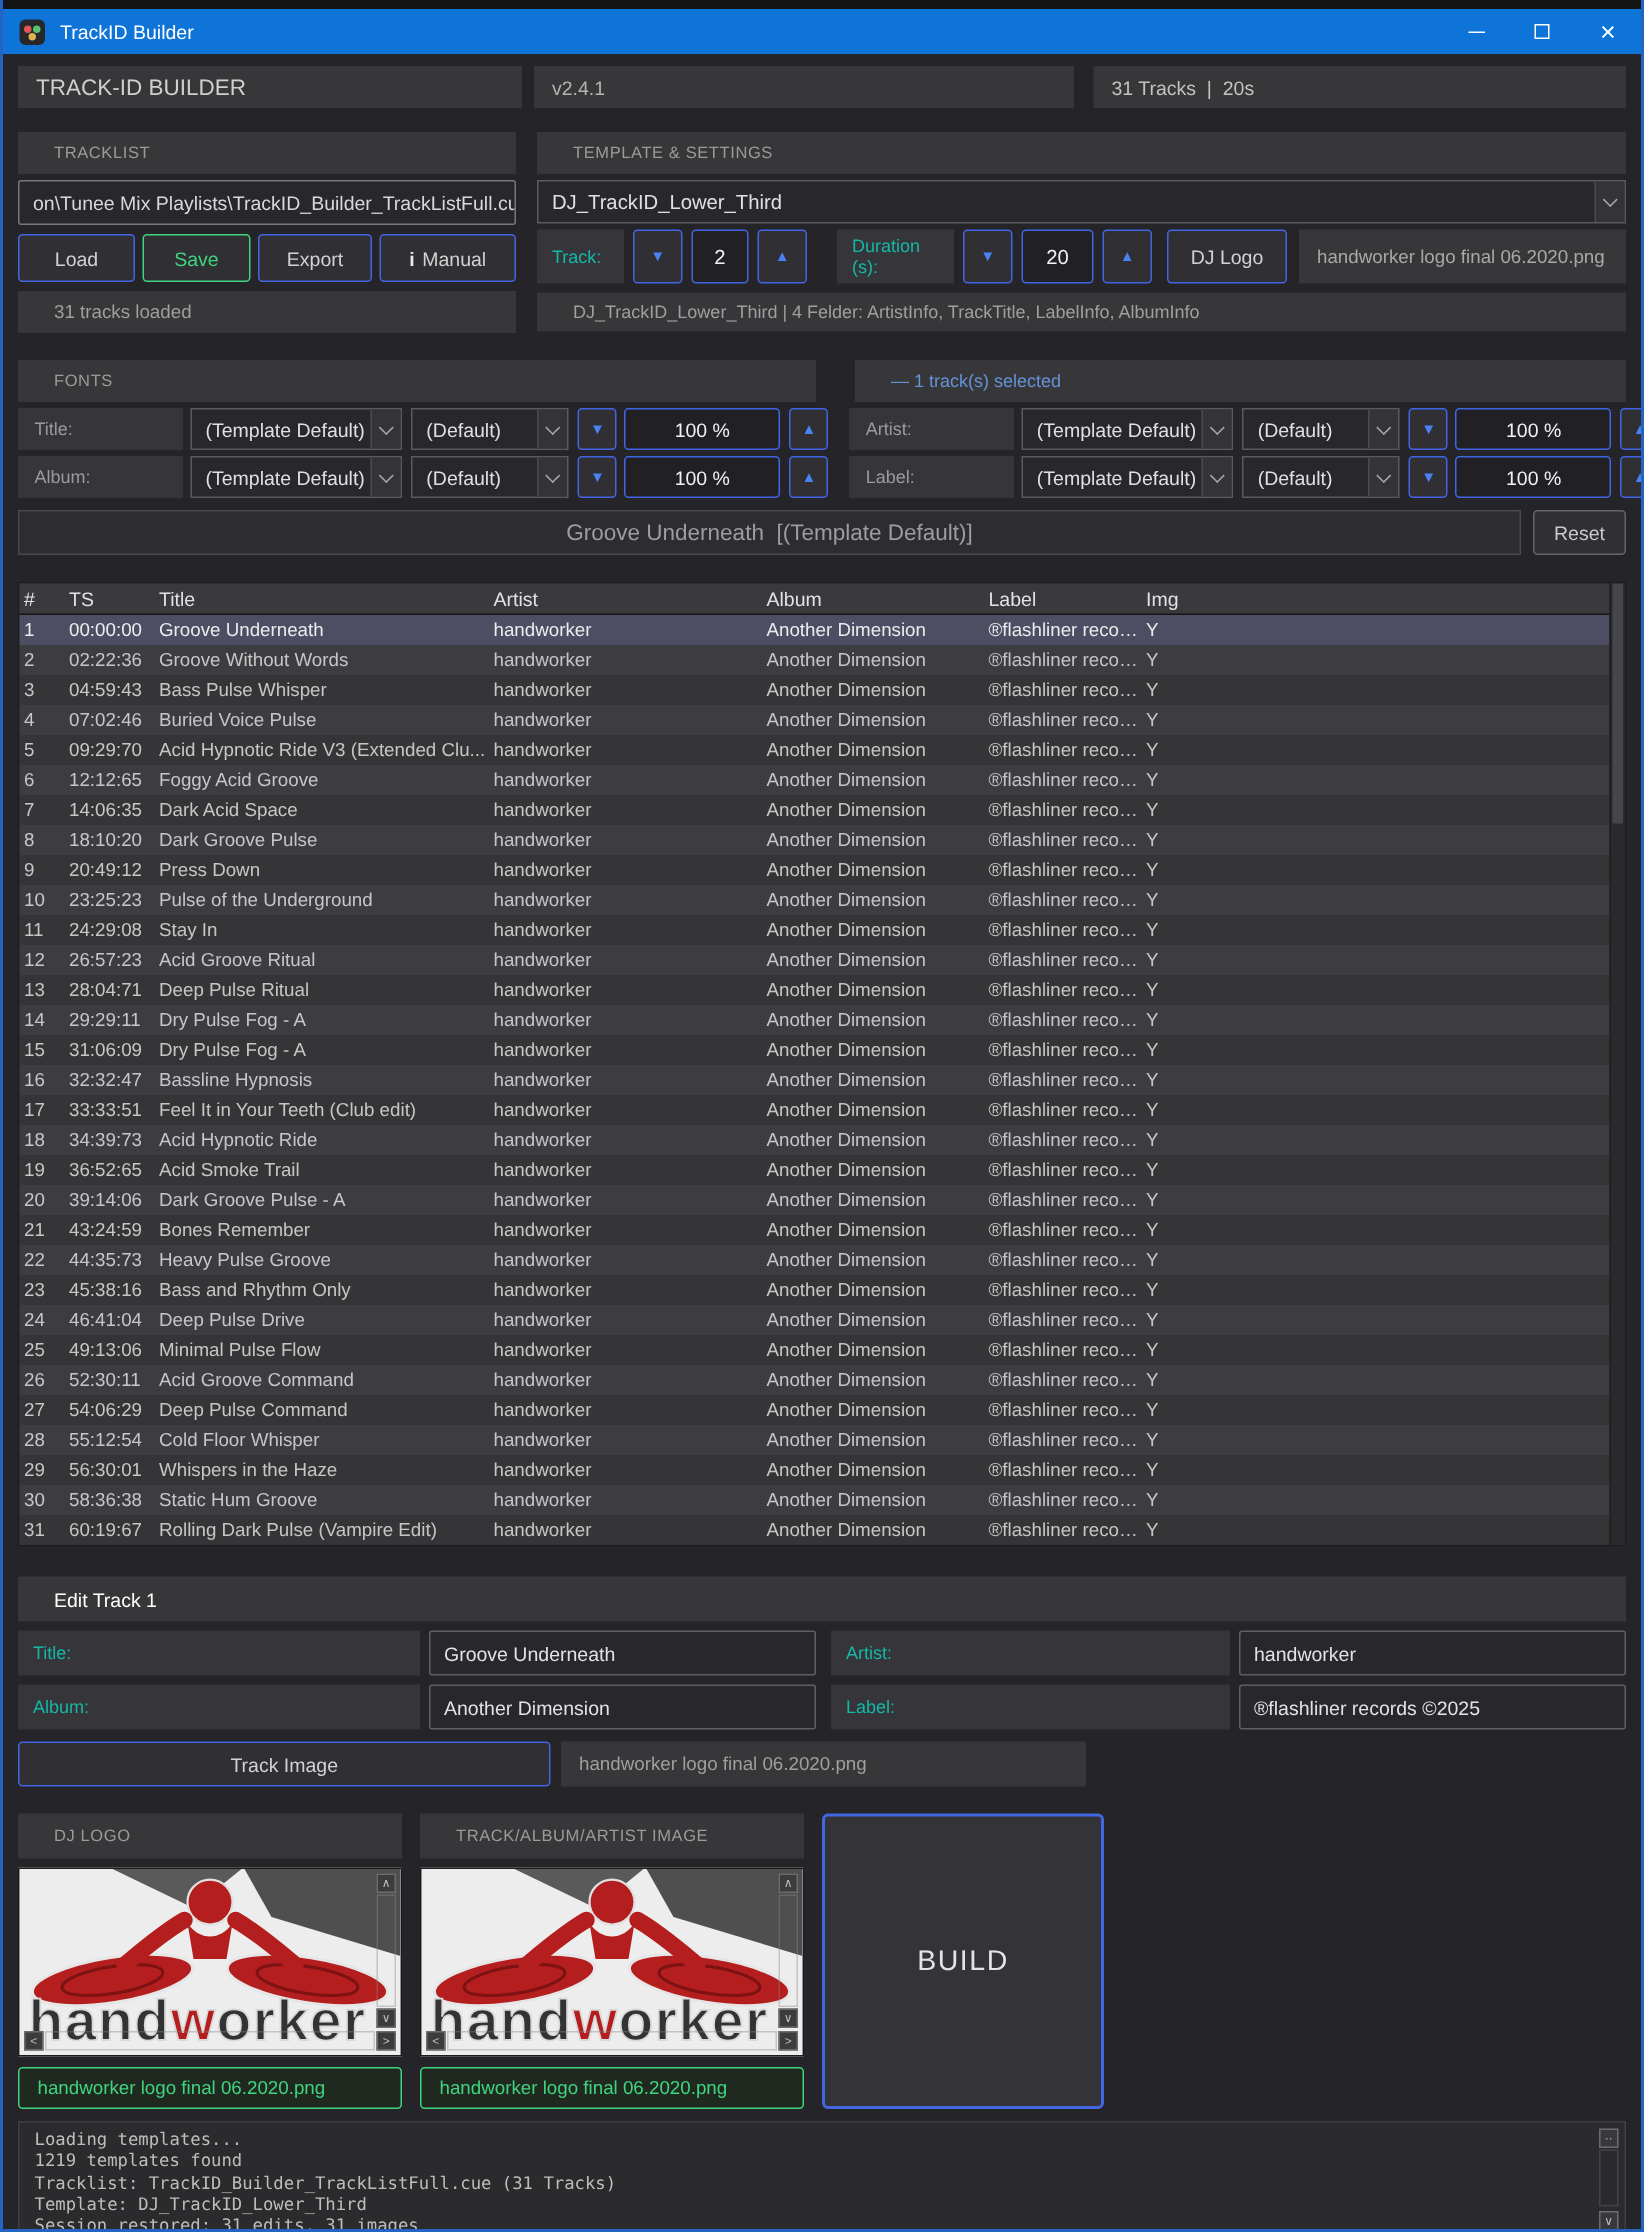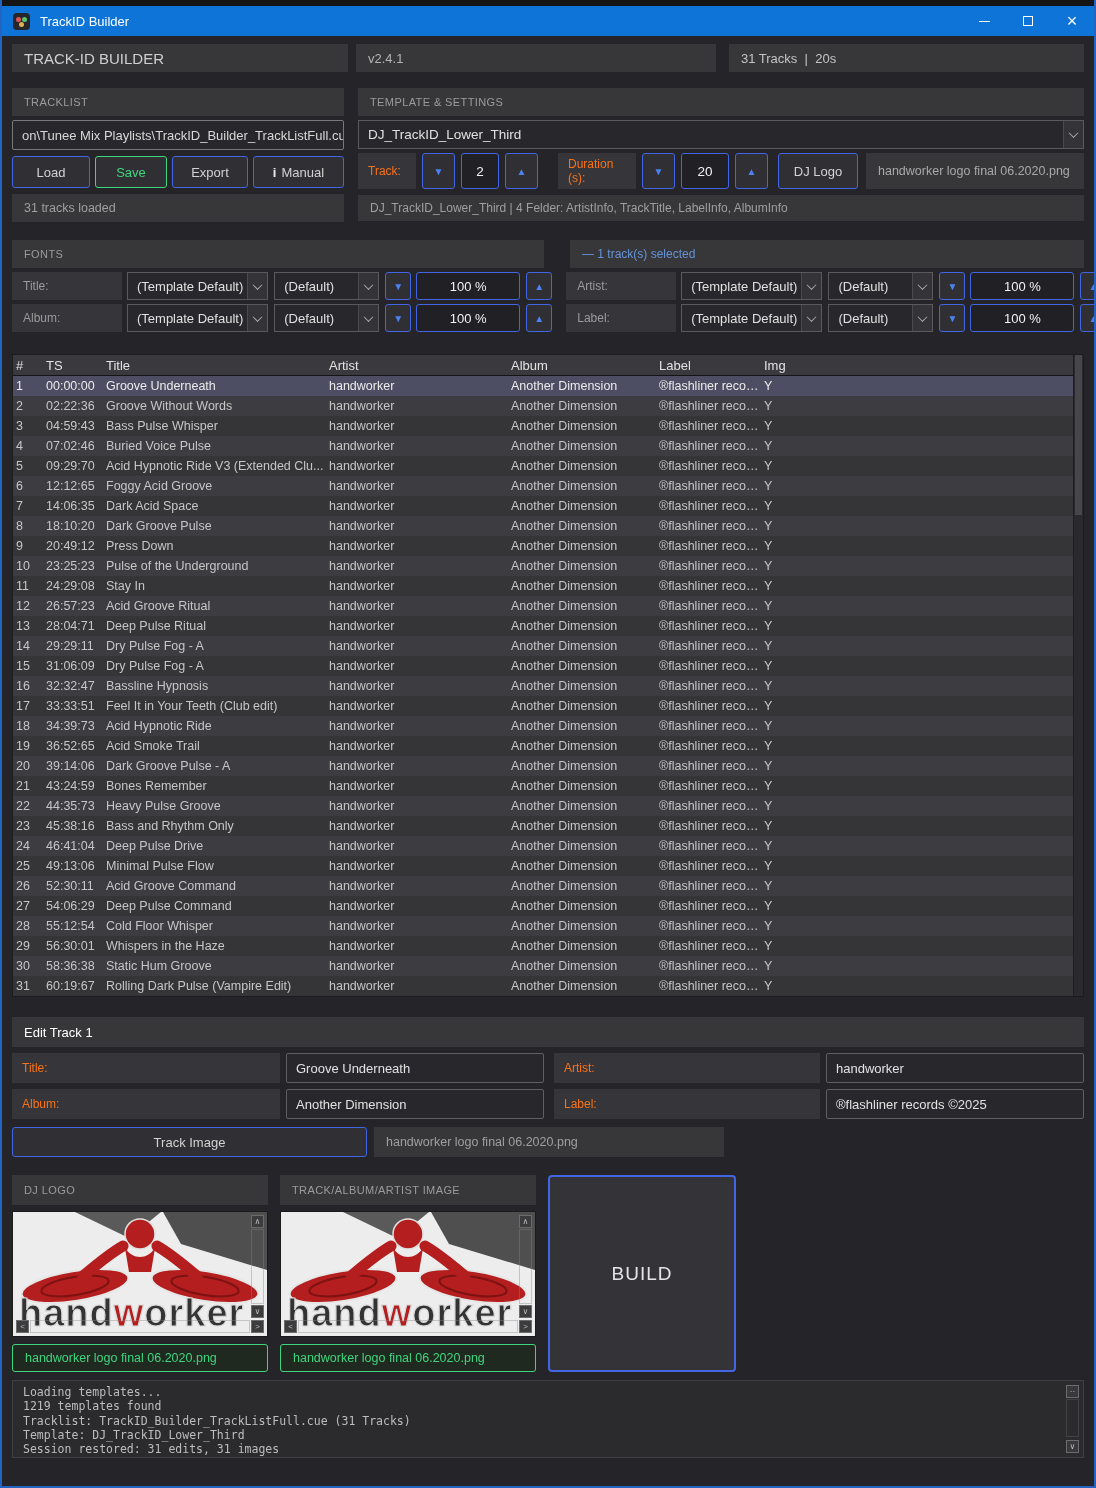--- a/index.html
+++ b/index.html
@@ -15,21 +15,21 @@
   .app-icon .d2 { background:#57c56f; right:3px; top:4px; }
   .app-icon .d3 { background:#e2b14f; left:6px; bottom:3px; }
   .title-text { color:#ffffff; font-size:13px; margin-left:10px; }
   .win-controls { margin-left:auto; display:flex; height:100%; }
   .win-btn { width:44px; height:100%; display:flex; align-items:center; justify-content:center; color:#fff; }
   .min-glyph { width:11px; height:0; border-top:1.6px solid #fff; display:block; }
   .max-glyph { width:10px; height:10px; border:1.2px solid #fff; display:block; }
   .close-glyph { font-size:18px; line-height:1; }
 
   .content { padding:0 10px; }
-  .bar { background:#37373a; color:#9b9b9b; font-size:11px; display:flex; align-items:center; padding:0 12px; letter-spacing:.4px; }
+  .bar { background:#37373a; color:#9b9b9b; font-size:11px; display:flex; align-items:center; padding:0 24px; letter-spacing:.4px; }
   .hpanel { background:#37373a; color:#c9c9c9; display:flex; align-items:center; padding:0 12px; }
 
   
   .header-row { margin-top:8px; height:28px; display:flex; }
   .ph-app { width:336px; font-size:15px; color:#cfcfcf; }
   .ph-ver { width:360px; margin-left:8px; font-size:13px; color:#b3b3b3; }
   .ph-sum { flex:1; margin-left:13px; font-size:13px; color:#c3c3c3; white-space:pre; }
 
   
   .sections { display:flex; margin-top:16px; }
@@ -45,21 +45,21 @@
   .b-manual b { margin-right:5px; color:#eaeaea; }
   .status-bar { height:28px; margin-top:6px; font-size:12.5px; color:#9f9f9f; letter-spacing:0; }
 
   .select { background:#28282c; border:1px solid #5a5a5e; color:#e0e0e0; font-size:13px; position:relative; display:flex; align-items:center; padding:0 24px 0 9px; overflow:hidden; }
   .sel-text { white-space:nowrap; overflow:hidden; }
   .chev-box { position:absolute; right:0; top:0; bottom:0; width:20px; background:#333338; display:flex; align-items:center; justify-content:center; border-left:1px solid #4a4a4e; }
   .chev { width:7px; height:7px; border-right:1.7px solid #a8a8a8; border-bottom:1.7px solid #a8a8a8; transform:rotate(45deg) translate(-1px,-1px); }
   .tpl-select { height:29px; margin-top:4px; font-size:13.5px; }
 
   .ctrl-row { display:flex; margin-top:4px; height:36px; align-items:stretch; }
-  .lab { background:#35353a; color:#f97316; font-size:12px; display:flex; align-items:center; padding:0 10px; }
+  .lab { background:#35353a; color:#14b8a6; font-size:12px; display:flex; align-items:center; padding:0 10px; }
   .spin-btn { width:33px; background:#303034; border:1px solid #4265e4; border-radius:3px; color:#4b82f2; font-size:10px; display:flex; align-items:center; justify-content:center; cursor:pointer; }
   .val-box { background:#202025; border:1px solid #4265e4; border-radius:3px; color:#f2f2f2; font-size:13.5px; display:flex; align-items:center; justify-content:center; }
   .l-track { width:58px; } .v-track { width:38px; } .l-dur { width:78px; margin-left:20px; } .v-dur { width:48px; }
   .gap6 { margin-left:6px; }
   .b-djlogo { width:80px; margin-left:10px; }
   .dj-file { flex:1; margin-left:8px; font-size:12.5px; color:#a8a8a8; white-space:nowrap; overflow:hidden; }
   .info-bar { height:26px; margin-top:6px; font-size:12px; color:#9f9f9f; letter-spacing:0; }
 
   
   .fonts-head { display:flex; margin-top:18px; height:28px;gap:12px; }
@@ -298,20 +298,24 @@
             </div>
           <div class="spin-btn">
               <span>▼</span>
             </div>
           <div class="val-box f-size">100 %</div>
           <div class="spin-btn">
               <span>▲</span>
             </div>
         </div>
       </div>
+    </div>
+    <div class="preview-row">
+      <div class="preview-box">Groove Underneath  [(Template Default)]</div>
+      <div class="b-reset">Reset</div>
     </div>
 
     <div class="table">
       <div class="table-main">
         <div class="thead">
           <div class="tcell c-num">#</div>
           <div class="tcell c-ts">TS</div>
           <div class="tcell c-title">Title</div>
           <div class="tcell c-artist">Artist</div>
           <div class="tcell c-album">Album</div>

